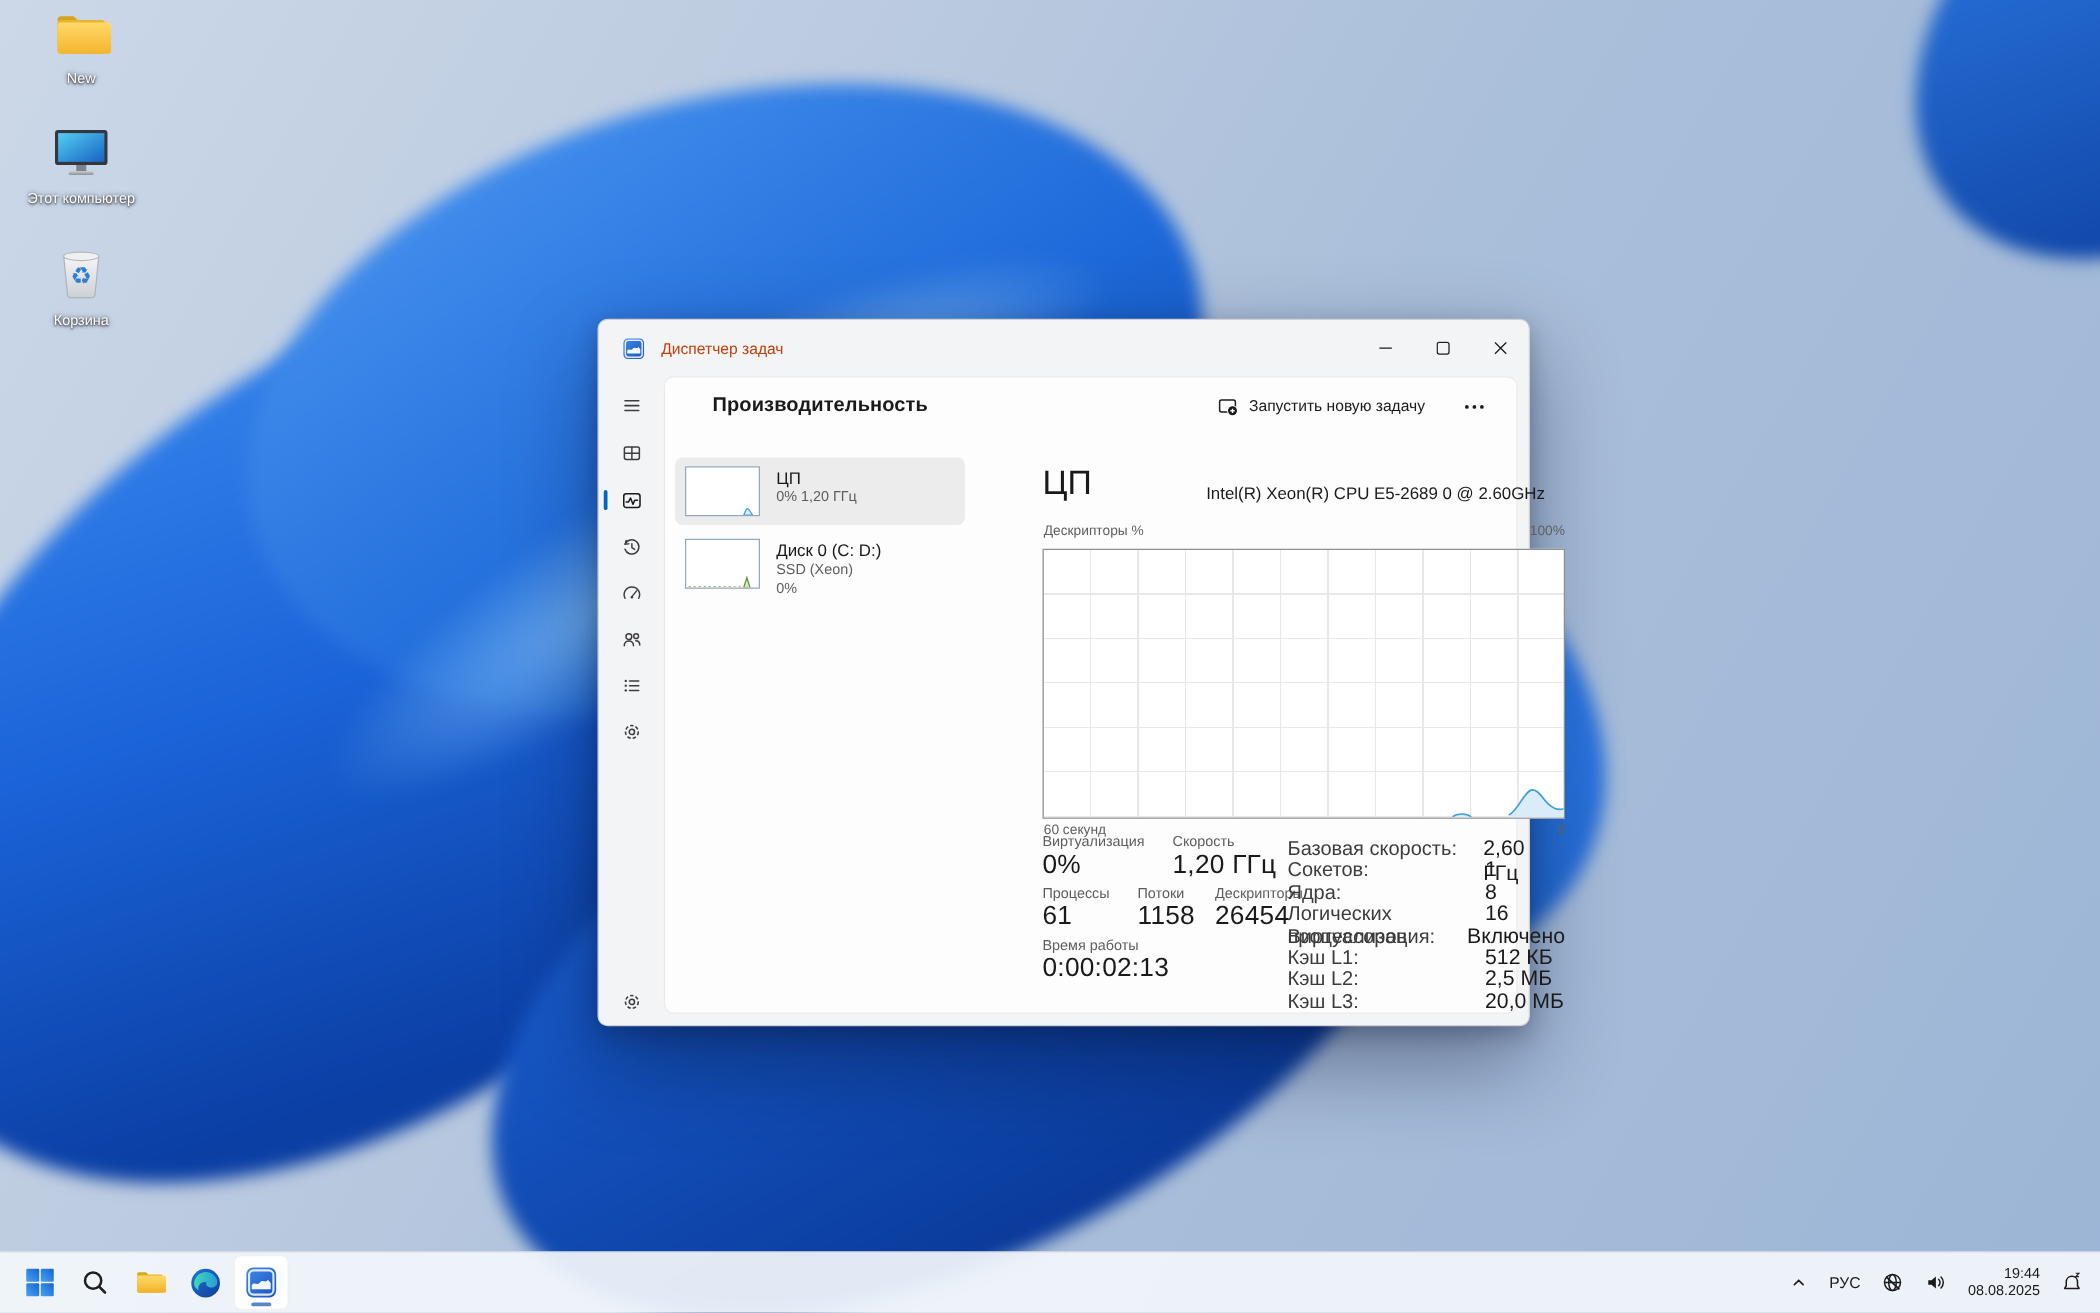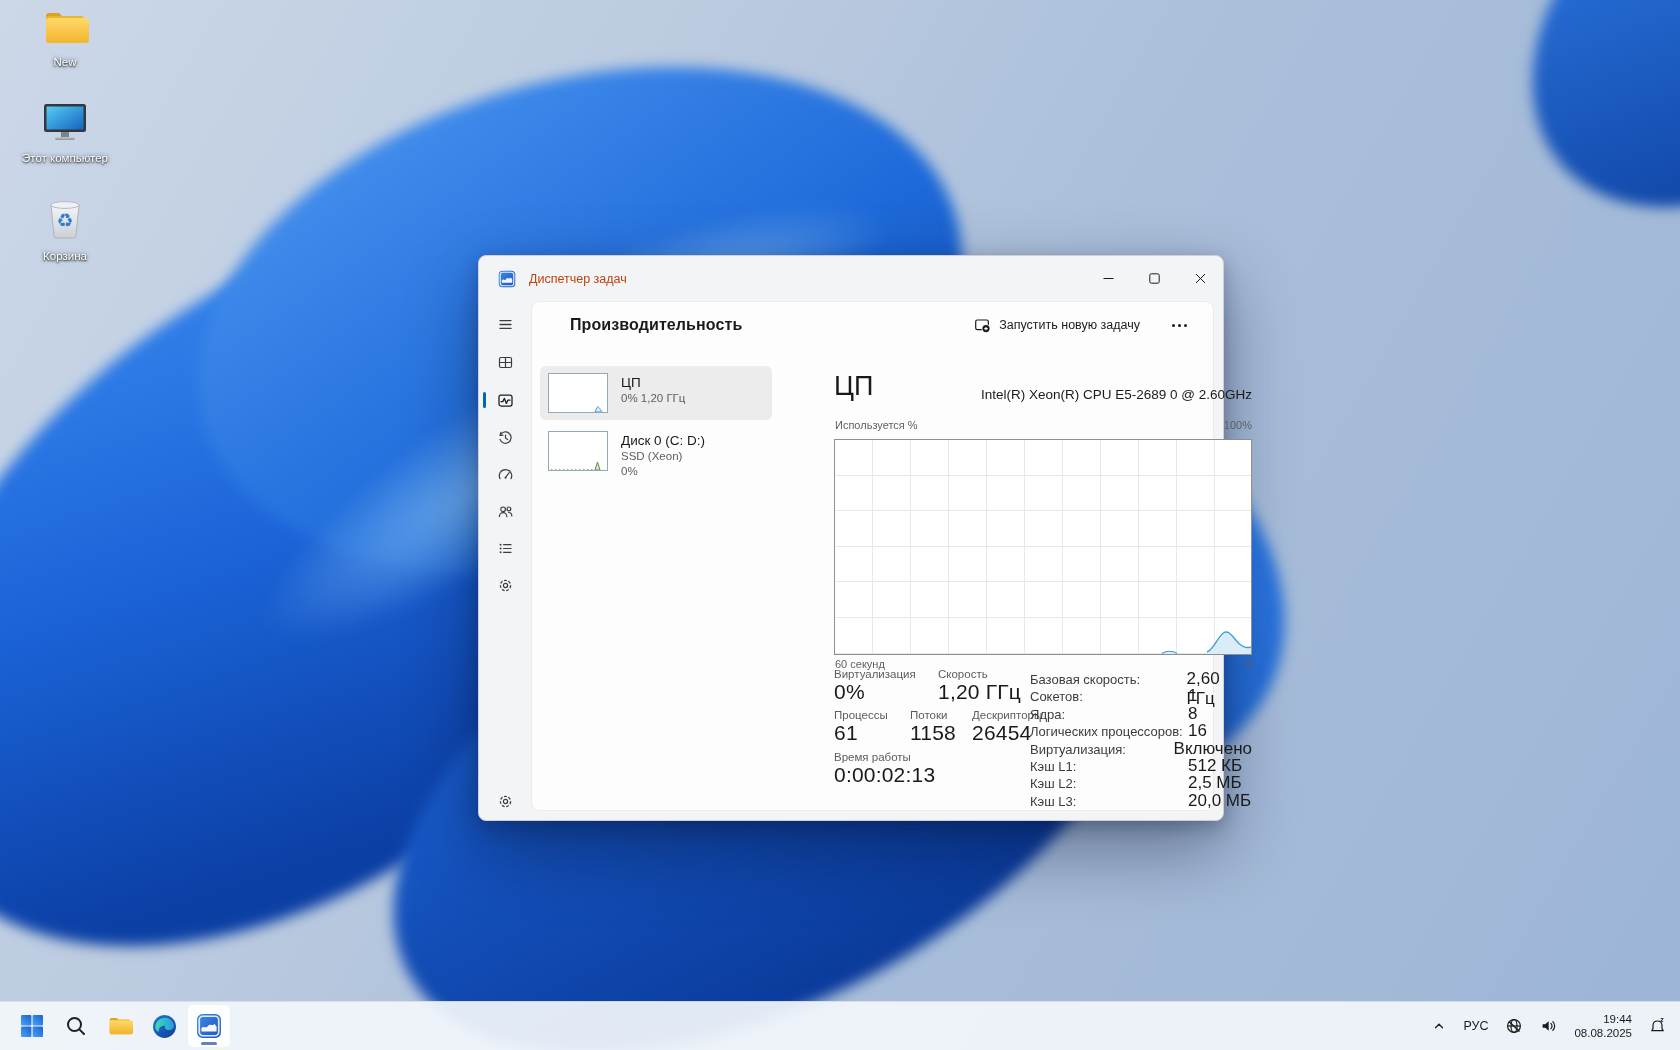--- a/index.html
+++ b/index.html
@@ -62,36 +62,36 @@
   .mini{width:58px;height:38px;background:#fff;border:1px solid #93a8b8;position:relative;flex:0 0 auto;overflow:hidden;}
   .mini svg{position:absolute;left:0;bottom:0;}
   .mini.mem:after{content:"";position:absolute;left:0;right:0;bottom:0;height:3px;background:#3f74c4;}
   .pi-text{margin-left:13px;padding-top:1px;}
   .pi-name{font-size:13.5px;color:#191919;line-height:17px;}
   .pi-sub{font-size:11.5px;color:#5d5d5d;line-height:15px;}
 
   
   .detail{position:absolute;left:302px;top:45px;width:418px;bottom:9px;}
   .cpu-h{position:absolute;left:0;top:24px;font-size:27px;font-weight:400;color:#191919;}
-  .cpu-name{position:absolute;right:0;top:40px;font-size:13.5px;color:#1b1b1b;}
+  .cpu-name{position:absolute;right:16px;top:40px;font-size:13.5px;color:#1b1b1b;}
   .ax{position:absolute;font-size:11px;color:#5f5f5f;}
   .ax-tl{left:1px;top:72px}.ax-tr{right:0;top:72px}
   .graph{position:absolute;left:0;top:92px;width:416px;height:214px;background:#fff;border:1px solid #8f8f8f;
     background-image:
       repeating-linear-gradient(to right,transparent 0 37px,#e8e8e8 37px 38px),
       repeating-linear-gradient(to bottom,transparent 0 34.6px,#e8e8e8 34.6px 35.6px);}
   .graph svg{position:absolute;left:0;bottom:0;}
   .ax-bl{left:1px;top:311px}.ax-br{right:0;top:311px}
 
   .lstat-label{font-size:11.5px;color:#5d5d5d;}
   .lstat-val{font-size:21px;color:#1a1a1a;letter-spacing:.2px;}
   .ls{position:absolute;}
   .specs{position:absolute;left:196px;top:322px;width:222px;}
   .spec-row{display:flex;height:17.4px;align-items:baseline;}
-  .spec-l{width:158px;font-size:13px;color:#3c3c3c;}
+  .spec-l{width:158px;font-size:16px;color:#3c3c3c;}
   .spec-v{font-size:17px;color:#1b1b1b;}
   .gear-bottom{position:absolute;left:0;bottom:10px;width:52px;display:flex;justify-content:center;}
 
   
   .taskbar{position:absolute;left:0;right:0;bottom:0;height:48px;
     background:rgba(242,246,251,.93);border-top:1px solid rgba(120,130,150,.18);}
   .tb-left{position:absolute;left:10px;top:0;height:48px;display:flex;align-items:center;}
   .tb-btn{width:42px;height:42px;margin:0 1px;border-radius:6px;display:flex;align-items:center;justify-content:center;position:relative;}
   .tb-btn.active{background:rgba(255,255,255,.85);border:1px solid rgba(0,0,0,.05);}
   .tb-btn.active:after{content:"";position:absolute;bottom:2px;left:50%;margin-left:-8px;width:16px;height:3px;border-radius:2px;background:#5a86c8;}
@@ -313,21 +313,21 @@
             <div class="pi-sub">SSD (Xeon)</div>
             <div class="pi-sub">0%</div>
           </div>
         </div>
       </div>
 
       <div class="detail">
         <div class="cpu-h">ЦП</div>
         <div class="cpu-name">Intel(R) Xeon(R) CPU E5-2689 0 @ 2.60GHz</div>
 
-        <div class="ax ax-tl">Используется %</div>
+        <div class="ax ax-tl">Дескрипторы %</div>
         <div class="ax ax-tr">100%</div>
 
         <div class="graph">
           <svg width="416" height="214" viewBox="0 0 416 214" preserveAspectRatio="none">
             <path d="M327 214 C331 210.5 338 210.5 342 214 Z" fill="#d9ecf8"></path>
             <path d="M327 213.4 C331 210.5 338 210.5 342 213.4" fill="none" stroke="#3f9fd8" stroke-width="1.2"></path>
             <path d="M372 214 L372 212 C379 209 383 196 389 192.5 C394.5 189.5 399 199 404 203.5 C408 207 412 208.5 416 207 L416 214 Z" fill="#d9ecf8"></path>
             <path d="M372 212 C379 209 383 196 389 192.5 C394.5 189.5 399 199 404 203.5 C408 207 412 208.5 416 207" fill="none" stroke="#3f9fd8" stroke-width="1.4"></path>
           </svg>
         </div>

